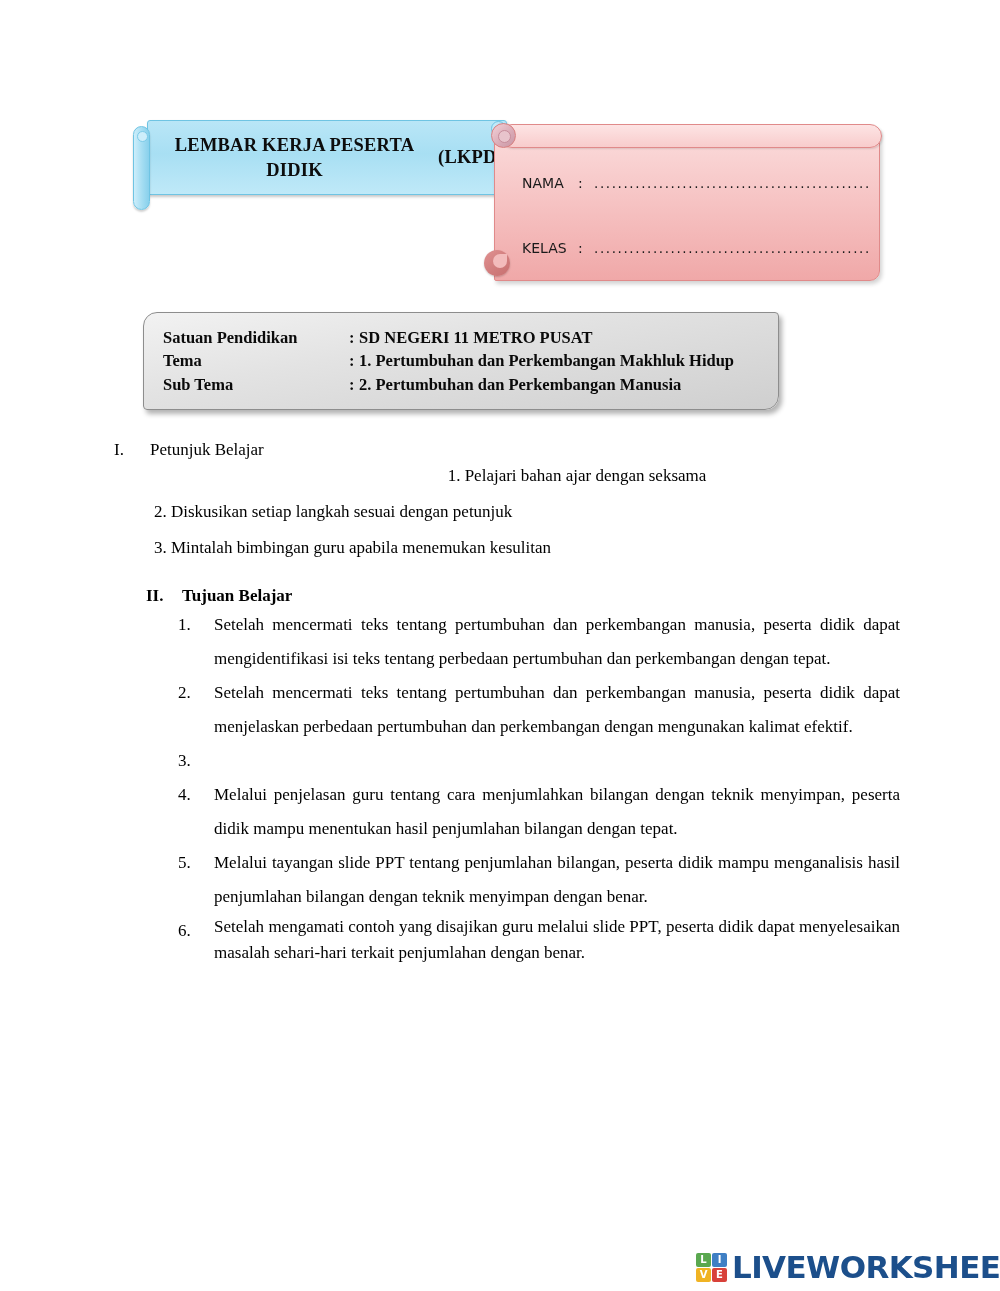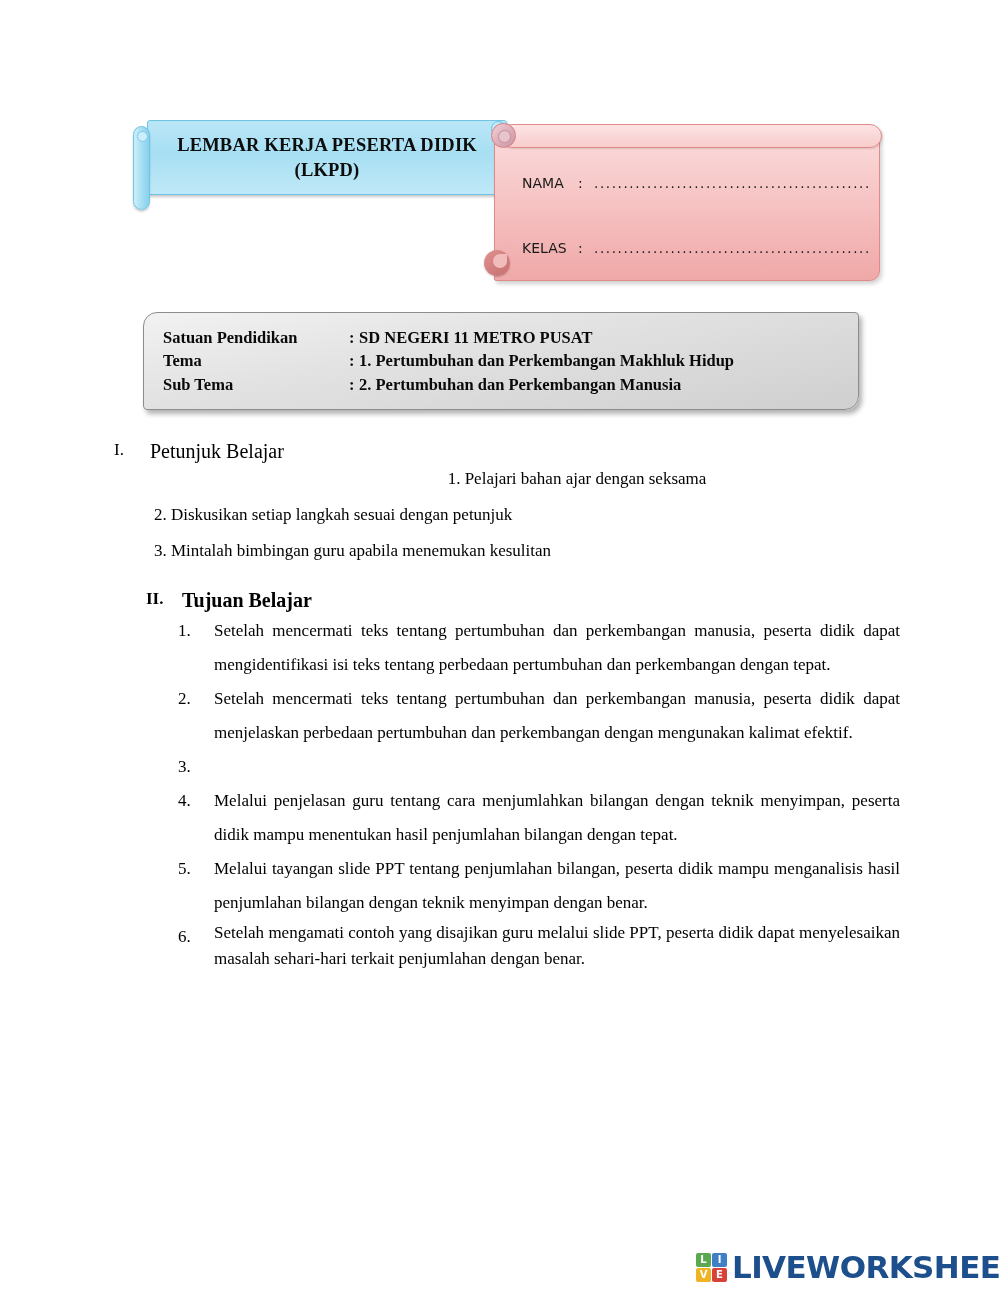--- a/index.html
+++ b/index.html
@@ -81,21 +81,21 @@
     border-radius: 50%;
     box-sizing: border-box;
   }
   #title-text {
     position: absolute;
     left: 18px;
     top: 0;
     width: 352px;
     height: 75px;
     display: flex;
-    flex-direction: column;
+    flex-direction: row;
     align-items: center;
     justify-content: center;
     line-height: 1.3;
   }
   #title-text .tline {
     font-family: "Liberation Serif", serif;
     font-weight: bold;
     font-size: 18.5px;
     letter-spacing: 0.2px;
     color: #0d0d0d;
@@ -203,21 +203,21 @@
     letter-spacing: 1.6px;
     font-size: 13.5px;
     color: #1a1a1a;
   }
 
   
   #info-box {
     position: absolute;
     left: 143px;
     top: 312px;
-    width: 716px;
+    width: 636px;
     height: 98px;
     box-sizing: border-box;
     background: linear-gradient(170deg, #f2f2f2 0%, #e3e3e3 38%, #cfcfcf 100%);
     border: 1px solid #8d8d8d;
     border-radius: 14px 4px 14px 4px;
     box-shadow: 3px 4px 5px rgba(0,0,0,0.30);
   }
   #info-table {
     position: absolute;
     left: 19px;
@@ -254,21 +254,21 @@
     display: flex;
     align-items: flex-start;
     padding-left: 114px;
   }
   .roman-num {
     width: 36px;
     flex: 0 0 36px;
     font-size: 17px;
   }
   .roman-title {
-    font-size: 20px;
+    font-size: 17px;
   }
   .roman-title.bold { font-weight: bold; }
   .roman-num.bold { font-weight: bold; }
 
   
   .petunjuk-item {
     padding-left: 154px;
     font-size: 17px;
     margin-top: 16px;
   }

